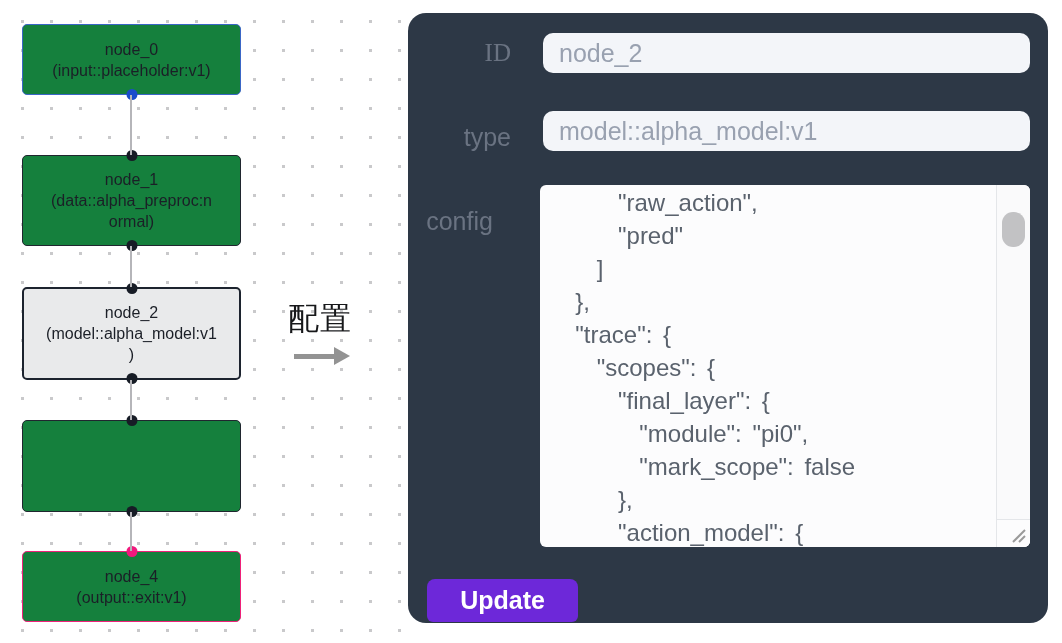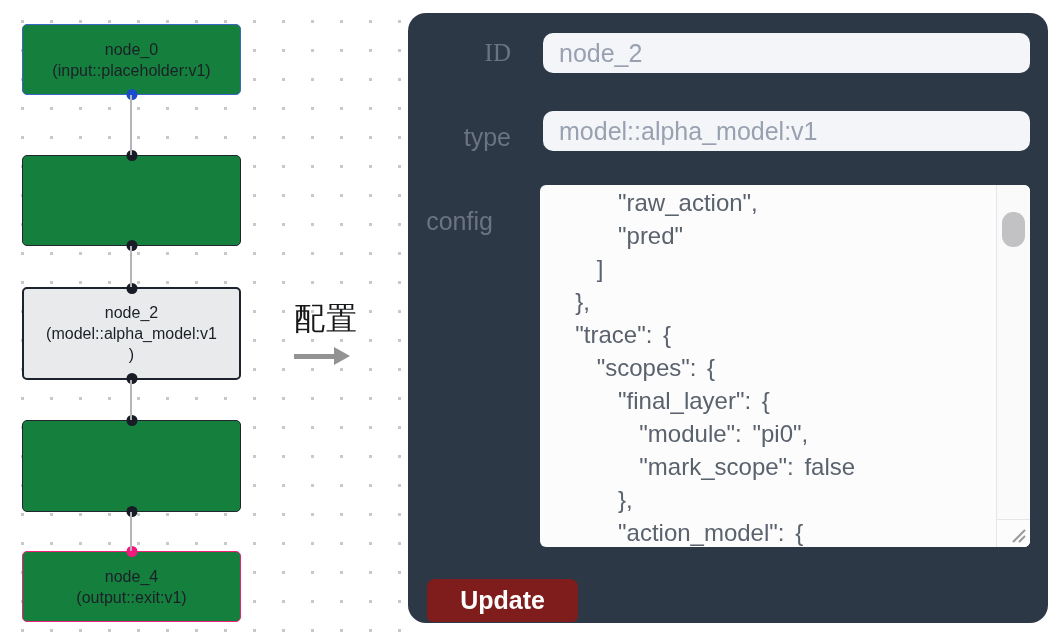--- a/index.html
+++ b/index.html
@@ -23,21 +23,21 @@
   .flow-node.variant-output { border-color:#ee2079; }
   .flow-node.variant-selected { background:#e9eaeb; border-width:2.5px; border-color:#1c232e; }
   .handle { position:absolute; left:50%; width:11px; height:11px; border-radius:50%;
     transform:translateX(-50%); background:#171c26; }
   .handle.top { top:-6px; } .handle.bottom { bottom:-6px; }
   .handle.blue { background:#1a4ccc; } .handle.pink { background:#f0197d; }
   .edge { position:absolute; left:130px; width:2px; background:#b5b5b9; }
 
   
   #transfer { position:absolute; left:288px; top:298px; width:70px; }
-  #transfer-label { font-size:31px; color:#17181a; letter-spacing:1px; text-align:right;
+  #transfer-label { font-size:31px; color:#17181a; letter-spacing:1px; text-align:left;
     font-weight:500; }
   #transfer-arrow { position:relative; margin-top:7px; height:18px; }
   #transfer-arrow .shaft { position:absolute; left:6px; top:7px; width:42px; height:5px; background:#939393; }
   #transfer-arrow .head { position:absolute; left:46px; top:0; width:0; height:0;
     border-top:9px solid transparent; border-bottom:9px solid transparent; border-left:16px solid #939393; }
 
   
   #panel { position:absolute; left:408px; top:13px; width:640px; height:610px;
     background:#2d3846; border-radius:18px; }
   .field-label { position:absolute; left:0; width:103px; text-align:right;
@@ -56,39 +56,42 @@
     color:#5a626d; font-family:"Liberation Sans", sans-serif; }
   #config-scrollbar { position:absolute; top:0; right:0; width:34px; height:362px;
     background:#fafafb; border-left:1px solid #e4e6e9; }
   #config-scroll-thumb { position:absolute; left:5px; top:27px; width:23px; height:35px;
     border-radius:11px; background:#c2c2c4; }
   #config-corner { position:absolute; right:0; bottom:0; width:34px; height:28px;
     background:#fcfcfd; border-top:1px solid #e4e6e9; border-left:1px solid #e4e6e9; }
   #resize-grip { position:absolute; right:3px; bottom:3px; }
 
   #update-button { position:absolute; left:19px; bottom:1px; width:151px; height:43px;
-    background:#7f1d1d; border:none; border-radius:8px 8px 6px 6px; color:#ffffff;
+    background:#6d28d9; border:none; border-radius:8px 8px 6px 6px; color:#ffffff;
     font-size:25px; font-weight:bold; font-family:"Liberation Sans", sans-serif;
     text-align:center; cursor:pointer; }
 </style>
 </head>
 <body>
 
 <div id="page">
 
   <div id="dots-left" class="dotted"></div>
   <div id="dots-top" class="dotted"></div>
 
   <div id="flow-canvas">
       <div class="flow-node variant-input" style="top: 24px; height: 71px;">
         <div class="node-label">node_0
 (input::placeholder:v1)</div>
         <div class="handle bottom blue"></div>
       </div>
       <div class="flow-node variant-default" style="top: 155px; height: 91px;">
+        <div class="node-label">node_1
+(data::alpha_preproc:n
+ormal)</div>
         <div class="handle top"></div>
         <div class="handle bottom"></div>
       </div>
       <div class="edge" style="top: 95px; height: 60px;"></div>
       <div class="flow-node variant-selected" style="top: 287px; height: 93px;">
         <div class="node-label">node_2
 (model::alpha_model:v1
 )</div>
         <div class="handle top"></div>
         <div class="handle bottom"></div>

